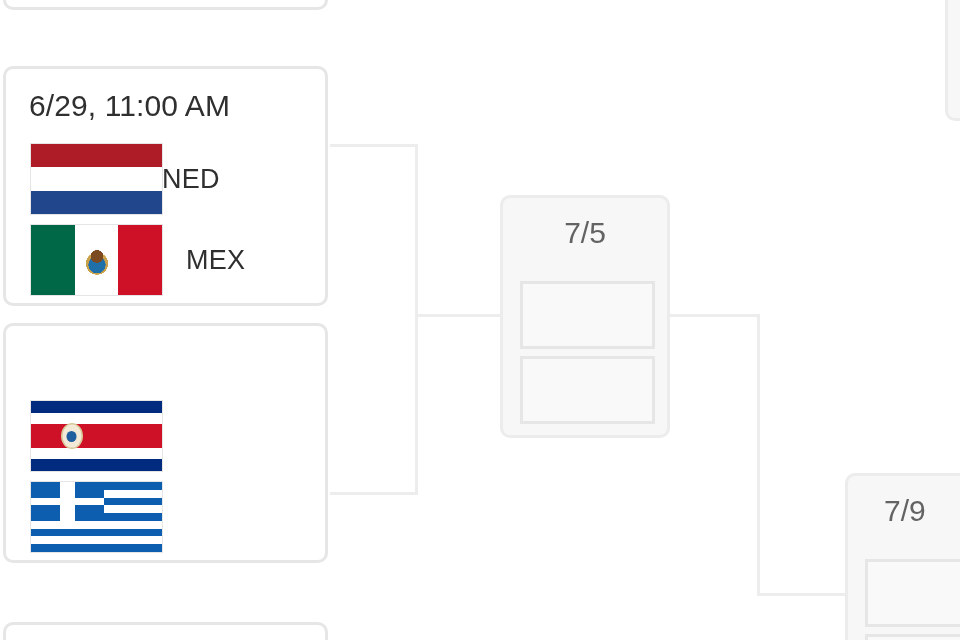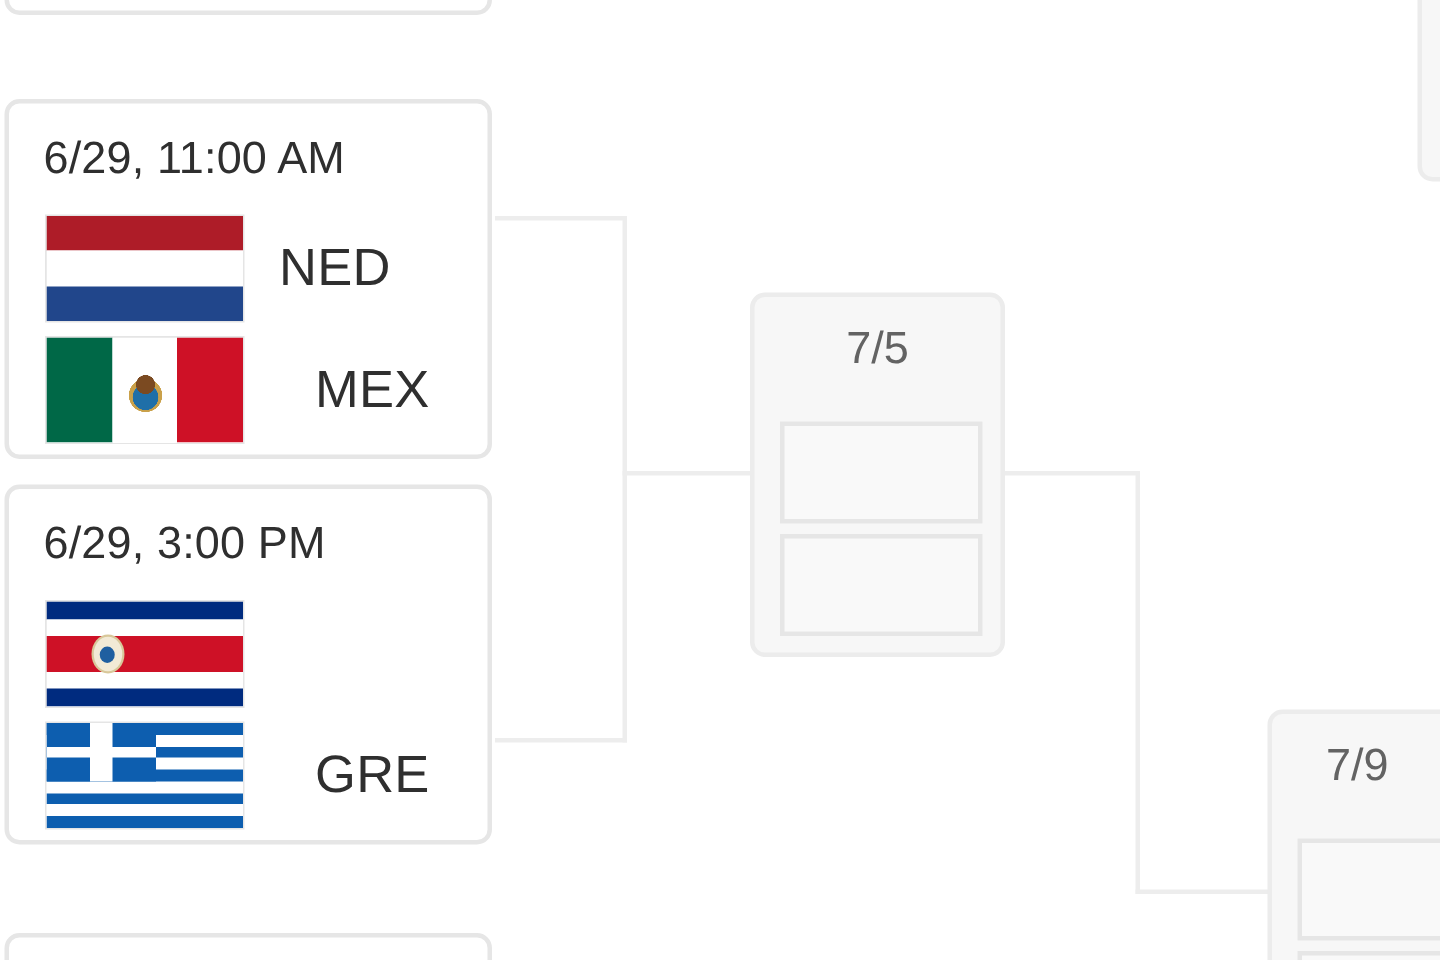--- a/index.html
+++ b/index.html
@@ -50,22 +50,21 @@
   }
   .team-row {
     position: absolute;
     left: 25px;
     display: flex;
     align-items: center;
   }
   .team-row.row-1 { top: 75px; }
   .team-row.row-2 { top: 156px; gap: 24px; }
   .team-code {
-    margin-left: 24px;
-    font-size: 35px;
+    font-size: 27px;
     line-height: 34px;
     color: #2f2f2f;
     letter-spacing: 0.2px;
     white-space: nowrap;
   }
 
   
   .flag {
     position: relative;
     width: 131px;
@@ -234,21 +233,20 @@
         <span class="band-v c1"></span>
         <span class="band-v c2"></span>
         <span class="band-v c3"></span>
         <span class="mex-emblem"></span>
       </span>
       <span class="team-code">MEX</span>
     </div>
   </div>
 
   <div class="match-card" style="left:3px; top:323px; width:325px; height:240px;">
-    <div class="match-time">6/29, 3:00 PM</div>
 
     <div class="team-row row-1">
       <span class="flag flag-crc">
         <span class="band-h s1"></span>
         <span class="band-h s2"></span>
         <span class="band-h s3"></span>
         <span class="band-h s4"></span>
         <span class="band-h s5"></span>
         <span class="crc-emblem"></span>
       </span>
@@ -256,21 +254,20 @@
 
     <div class="team-row row-2">
       <span class="flag flag-gre">
         <span class="g g1"></span>
         <span class="g g2"></span>
         <span class="g g3"></span>
         <span class="g g4"></span>
         <span class="g g5"></span>
         <span class="gre-canton"></span>
       </span>
-      <span class="team-code">GRE</span>
     </div>
   </div>
 
   <div class="match-card" style="left:3px; top:622px; width:325px; height:240px;"></div>
 
   <div class="round-box" style="left:500px; top:195px; width:170px; height:243px;">
     <div class="round-date">7/5</div>
     <div class="slot" style="left:17px; top:83px; width:135px; height:68px;"></div>
     <div class="slot" style="left:17px; top:158px; width:135px; height:68px;"></div>
   </div>

